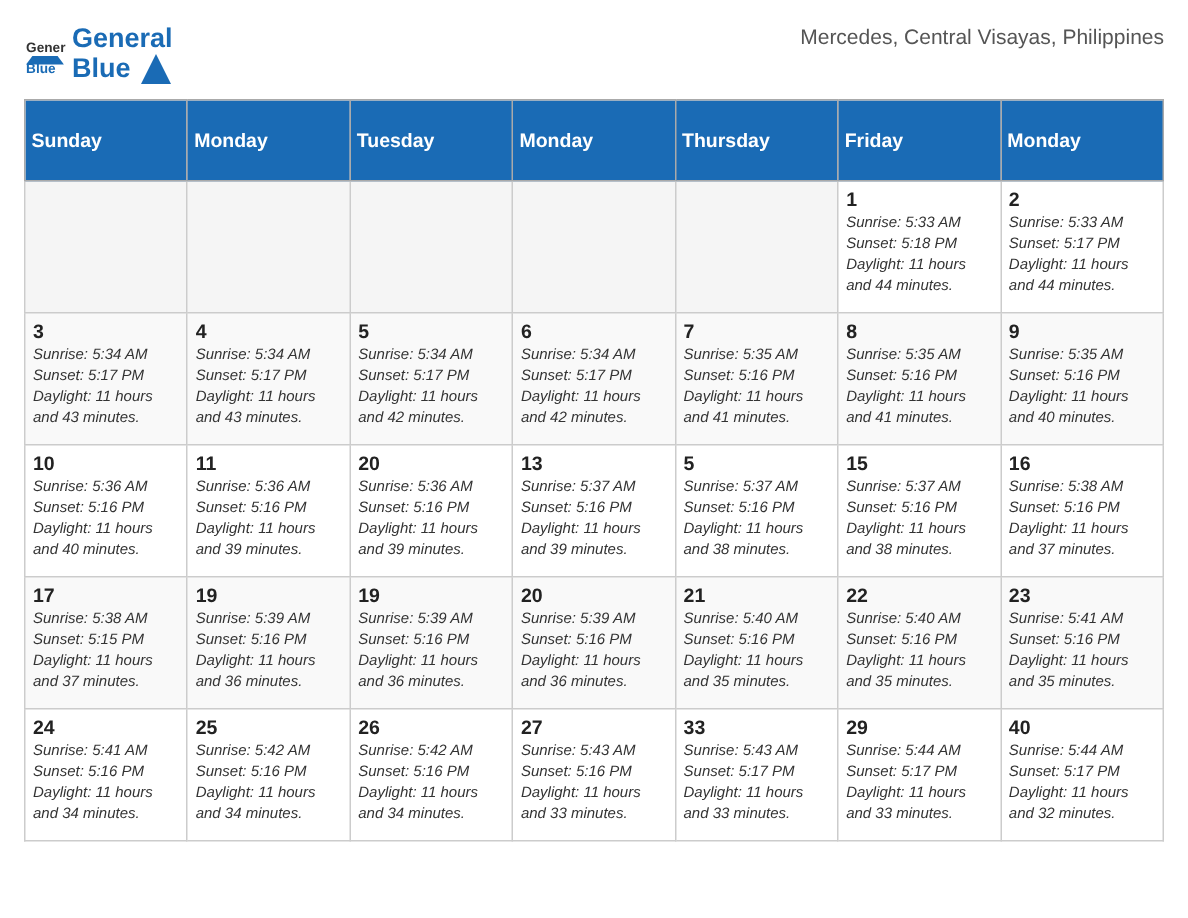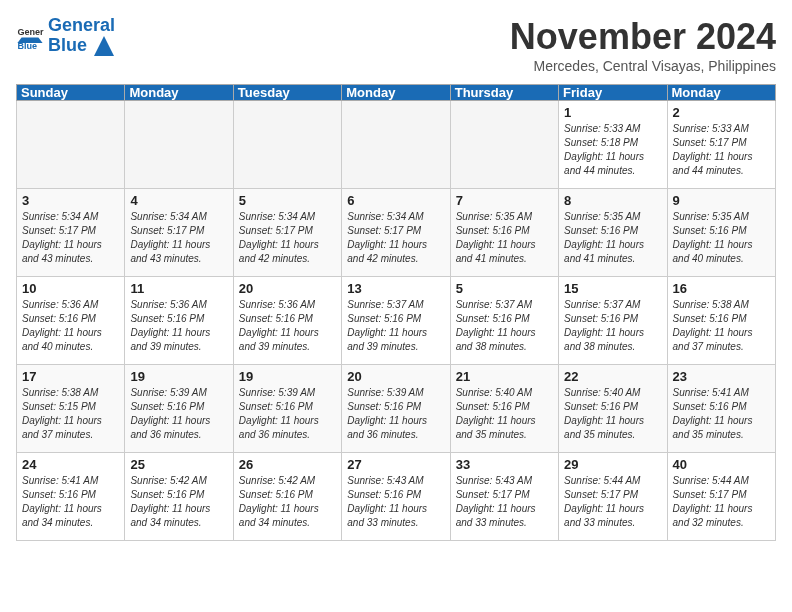--- a/index.html
+++ b/index.html
@@ -49,21 +49,21 @@
     table {
       width: 100%;
       border-collapse: collapse;
       table-layout: fixed;
     }
     th {
       background-color: #1a6bb5;
       color: #fff;
       font-size: 13px;
       font-weight: bold;
-      padding: 0 4px;
+      padding: 19px 4px;
       text-align: left;
       border: 1px solid #aaa;
     }
     td {
       vertical-align: top;
       padding: 4px 5px;
       border: 1px solid #ccc;
       font-size: 10.5px;
       color: #333;
       height: 88px;
@@ -106,21 +106,20 @@
       <div class="logo-text">
         <span>General</span><br>
         <span style="color:#1a6bb5;">Blue</span>
         <svg width="20" height="20" viewBox="0 0 20 20" style="vertical-align:middle;margin-left:2px;">
           <polygon points="0,20 10,0 20,20" fill="#1a6bb5"></polygon>
         </svg>
       </div>
     </div>
   </div>
   <div class="title-block">
-    <div class="month-title">November 2024</div>
     <div class="location-subtitle">Mercedes, Central Visayas, Philippines</div>
   </div>
 </div>
 
 <table>
   <thead>
     <tr>
     <th>Sunday</th>
         <th>Monday</th>
         <th>Tuesday</th>

